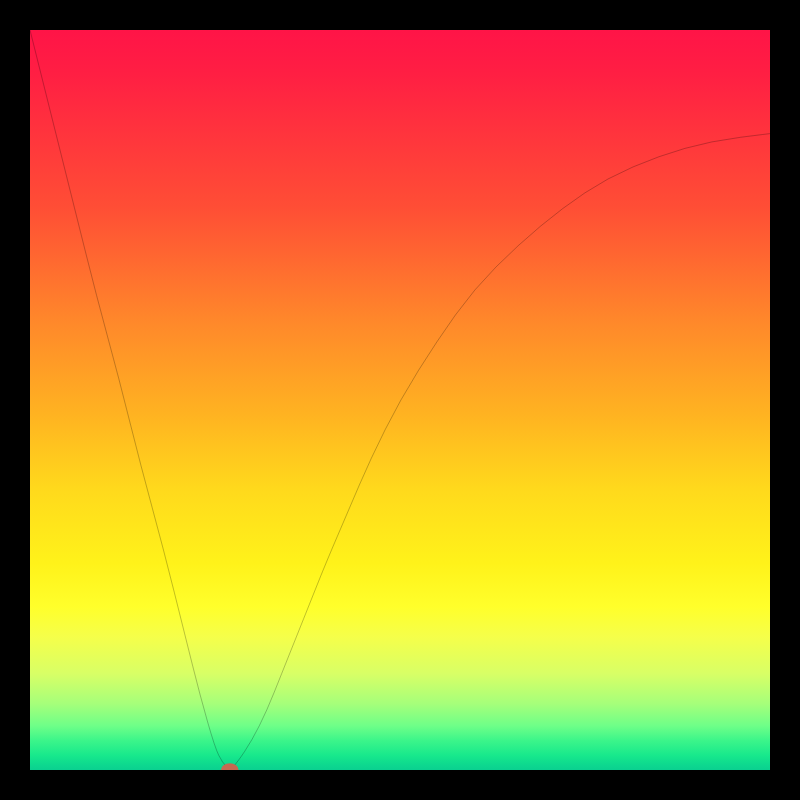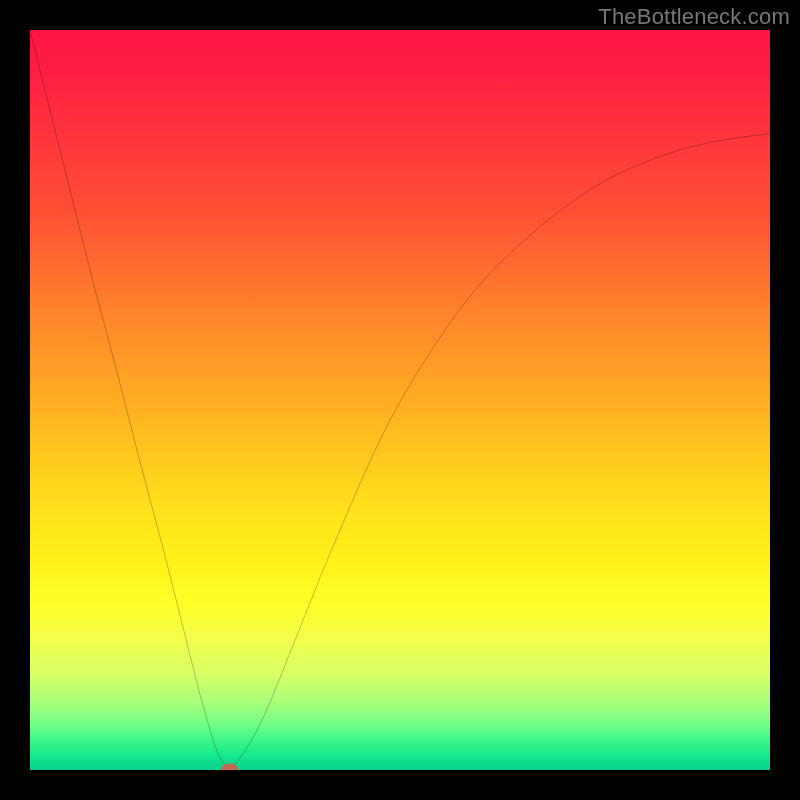--- a/index.html
+++ b/index.html
@@ -51,20 +51,19 @@
     font-size: 22px;
     letter-spacing: 0.2px;
     font-weight: 400;
     user-select: none;
   }
 </style>
 </head>
 <body>
 
 <div class="frame">
-  <div class="watermark">TheBottleneck.com</div>
   <div class="plot-area">
     <svg width="740" height="740" viewBox="0 0 100 100" preserveAspectRatio="none" style="position:absolute;left:0;top:0;width:100%;height:100%;">
       <path id="curve-path" d="M 0.00 0.00 Q 0.00 0.00 1.50 6.00 Q 3.00 12.00 4.50 18.00 Q 6.00 24.00 7.50 30.00 Q 9.00 36.00 10.50 41.50 Q 12.00 47.00 13.50 53.00 Q 15.00 59.00 16.50 64.50 Q 18.00 70.00 19.50 76.00 Q 21.00 82.00 22.00 86.00 Q 23.00 90.00 24.00 93.50 Q 25.00 97.00 25.50 98.00 Q 26.00 99.00 26.50 99.50 Q 27.00 100.00 27.50 99.50 Q 28.00 99.00 29.00 97.50 Q 30.00 96.00 31.00 94.00 Q 32.00 92.00 33.00 89.50 Q 34.00 87.00 35.00 84.50 Q 36.00 82.00 37.00 79.50 Q 38.00 77.00 39.00 74.50 Q 40.00 72.00 41.50 68.50 Q 43.00 65.00 44.50 61.50 Q 46.00 58.00 48.00 54.00 Q 50.00 50.00 52.50 46.00 Q 55.00 42.00 57.50 38.50 Q 60.00 35.00 63.00 32.00 Q 66.00 29.00 69.00 26.50 Q 72.00 24.00 75.00 22.00 Q 78.00 20.00 81.50 18.50 Q 85.00 17.00 88.50 16.00 Q 92.00 15.00 96.00 14.50 T 100.00 14.00" fill="none" stroke="#000" stroke-width="0.25" vector-effect="non-scaling-stroke"></path>
       <ellipse id="marker" cx="27.00" cy="100.00" rx="1.2" ry="0.9" fill="#c46a52"></ellipse>
     </svg>
   </div>
 </div>
 
 </body></html>

